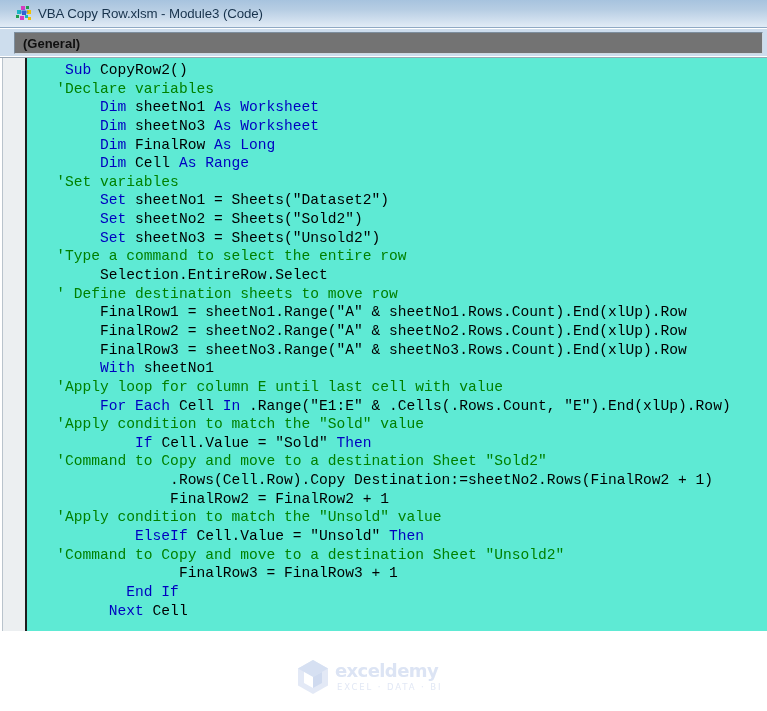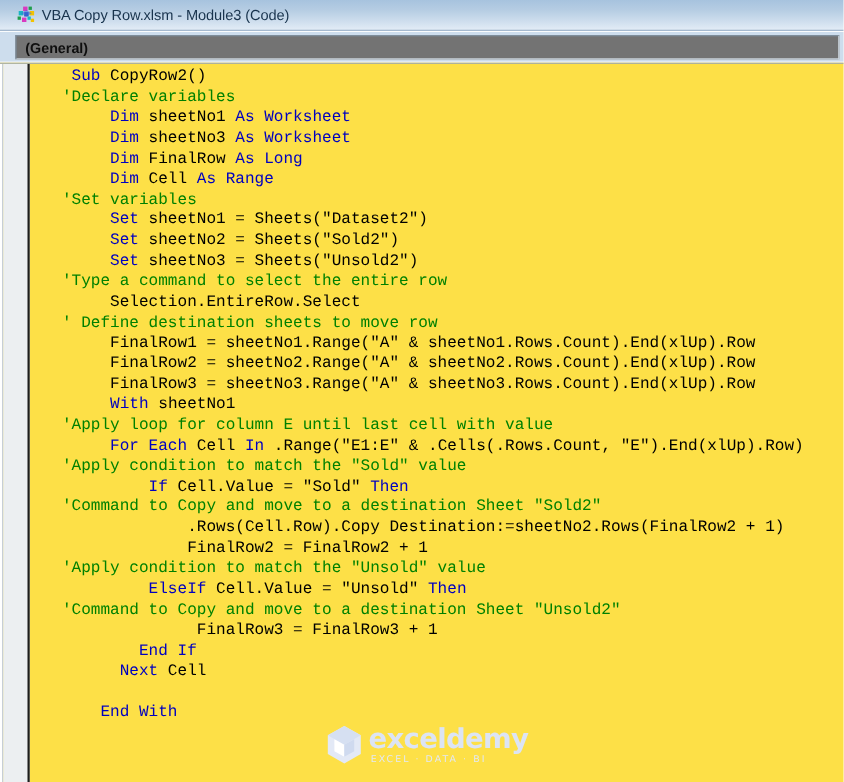--- a/index.html
+++ b/index.html
@@ -84,22 +84,22 @@
     color: #0f0f0f;
     white-space: nowrap;
   }
 
   
   .code-pane {
     position: absolute;
     left: 0;
     top: 57px;
     width: 767px;
-    height: 654px;
-    background: #fde047;
+    height: 574px;
+    background: #5eead4;
     box-sizing: border-box;
     border-top: 1px solid #9aa7b4;
     overflow: hidden;
   }
   .margin-indicator {
     position: absolute;
     left: 3px;
     top: 0;
     width: 24px;
     height: 654px;
@@ -147,21 +147,21 @@
     height: 44px;
     display: flex;
     align-items: center;
     pointer-events: none;
     opacity: 1;
   }
   .wm-cube { width: 34px; height: 36px; flex: 0 0 auto; margin-right: 5px; }
   .wm-textwrap { display: flex; flex-direction: column; line-height: 1; }
   .wm-name {
     font-family: "DejaVu Sans", sans-serif;
-    font-size: 25px;
+    font-size: 18px;
     font-weight: bold;
     color: #dce4f4;
     letter-spacing: -0.6px;
   }
   .wm-tag {
     font-family: "DejaVu Sans", sans-serif;
     font-size: 8.5px;
     color: #e2e8f5;
     letter-spacing: 1.9px;
     margin-top: 3px;

